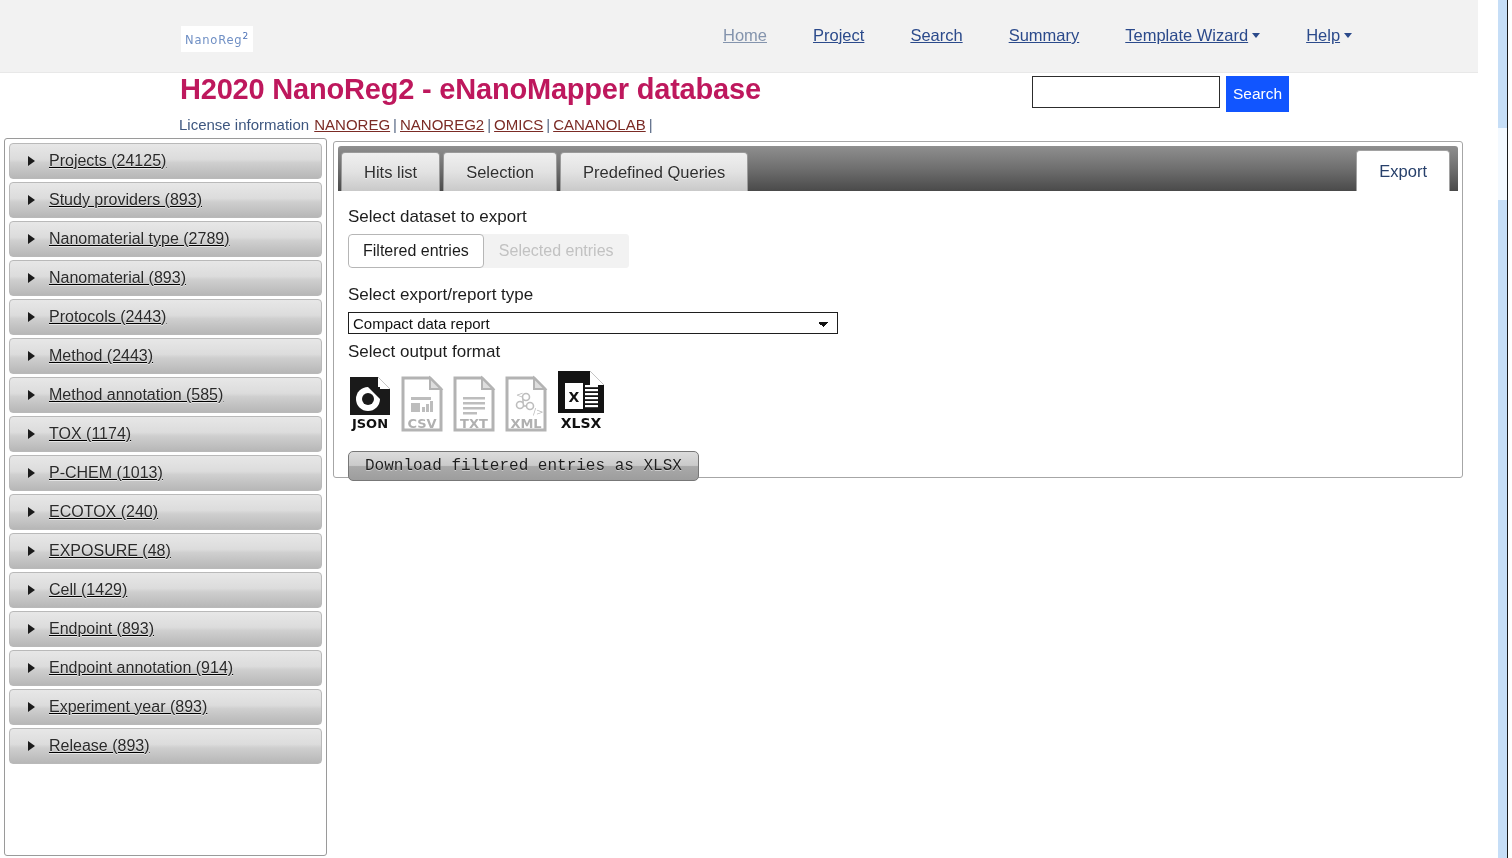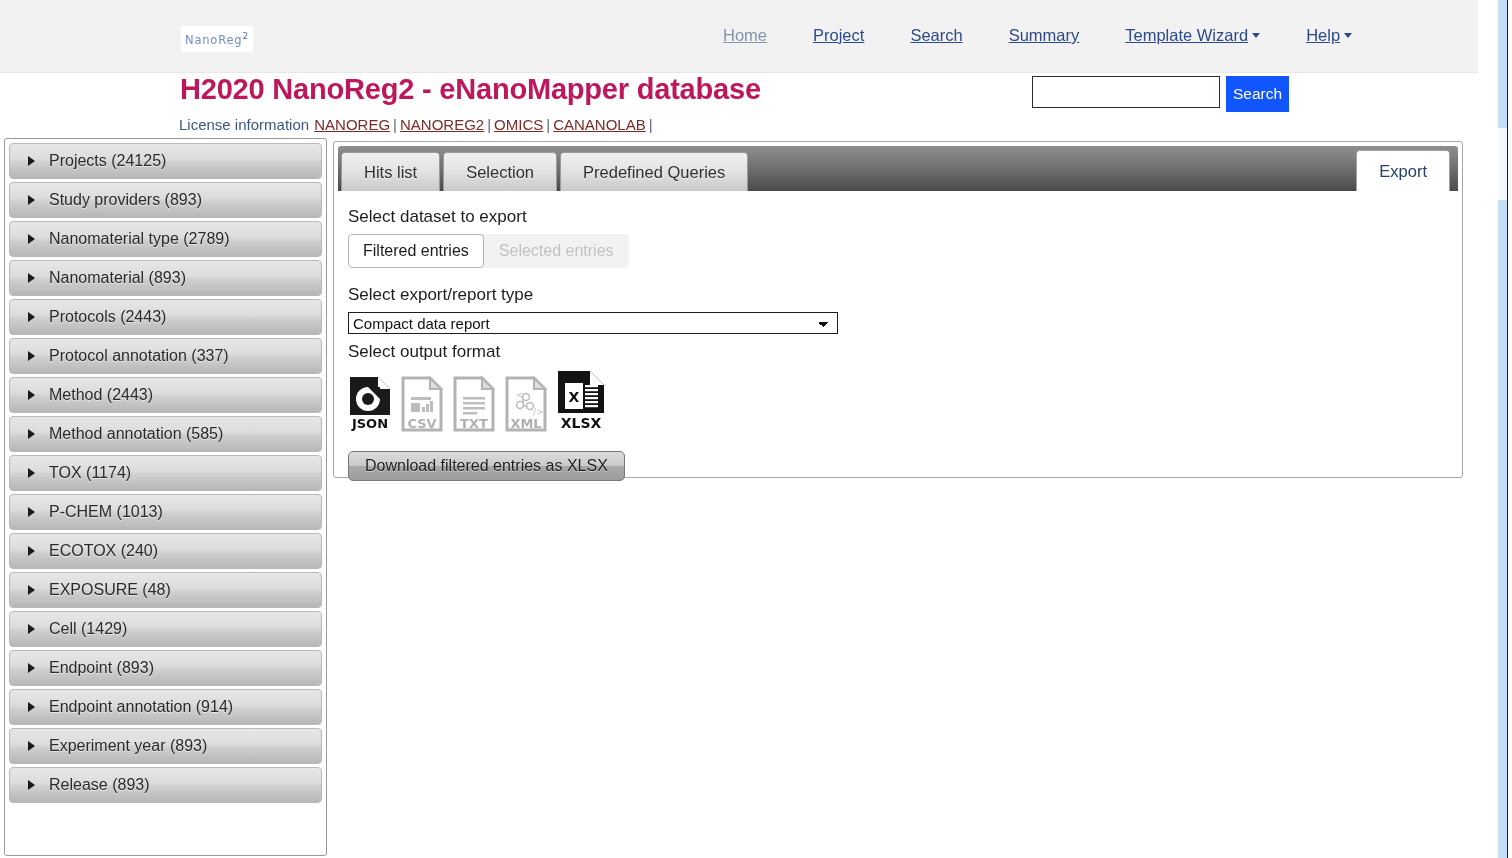--- a/index.html
+++ b/index.html
@@ -114,20 +114,21 @@
   }
   .side-item {
     position: relative;
     height: 36px;
     margin-bottom: 3px;
     border: 1px solid #b9b9b9;
     border-radius: 4px;
     background: linear-gradient(to bottom, #e7e7e7 0%, #dcdcdc 45%, #cfcfcf 55%, #b7b7b7 100%);
     display: flex; align-items: center;
     cursor: pointer;
+    text-decoration: underline;
   }
   .side-arrow {
     width: 0; height: 0;
     margin-left: 18px; margin-right: 14px;
     border-top: 5px solid transparent;
     border-bottom: 5px solid transparent;
     border-left: 7px solid #1b1b1b;
   }
   .side-label {
     font-size: 16px;
@@ -252,21 +253,21 @@
 
   .dl-btn {
     height: 30px;
     padding: 0 16px;
     border: 1px solid #777777;
     border-radius: 5px;
     background: linear-gradient(to bottom, #dcdcdc 0%, #cacaca 48%, #a9a9a9 52%, #9d9d9d 100%);
     font-size: 16px;
     color: #1e1e1e;
     cursor: pointer;
-    font-family: Liberation Sans, sans-serif;
+    font-family: Liberation Mono, monospace;
     text-shadow: 0 1px 0 rgba(255,255,255,0.45);
   }
 
   
   .vscroll {
     position: absolute;
     right: 0; top: 0;
     width: 15px; height: 858px;
     background: #c6def7;
     border-left: 1px solid #ffffff;
@@ -327,24 +328,20 @@
     <span class="side-arrow"></span>
     <span class="side-label">Nanomaterial type (2789)</span>
   </div>
   <div class="side-item">
     <span class="side-arrow"></span>
     <span class="side-label">Nanomaterial (893)</span>
   </div>
   <div class="side-item">
     <span class="side-arrow"></span>
     <span class="side-label">Protocols (2443)</span>
-  </div>
-  <div class="side-item">
-    <span class="side-arrow"></span>
-    <span class="side-label">Protocol annotation (337)</span>
   </div>
   <div class="side-item">
     <span class="side-arrow"></span>
     <span class="side-label">Method (2443)</span>
   </div>
   <div class="side-item">
     <span class="side-arrow"></span>
     <span class="side-label">Method annotation (585)</span>
   </div>
   <div class="side-item">

